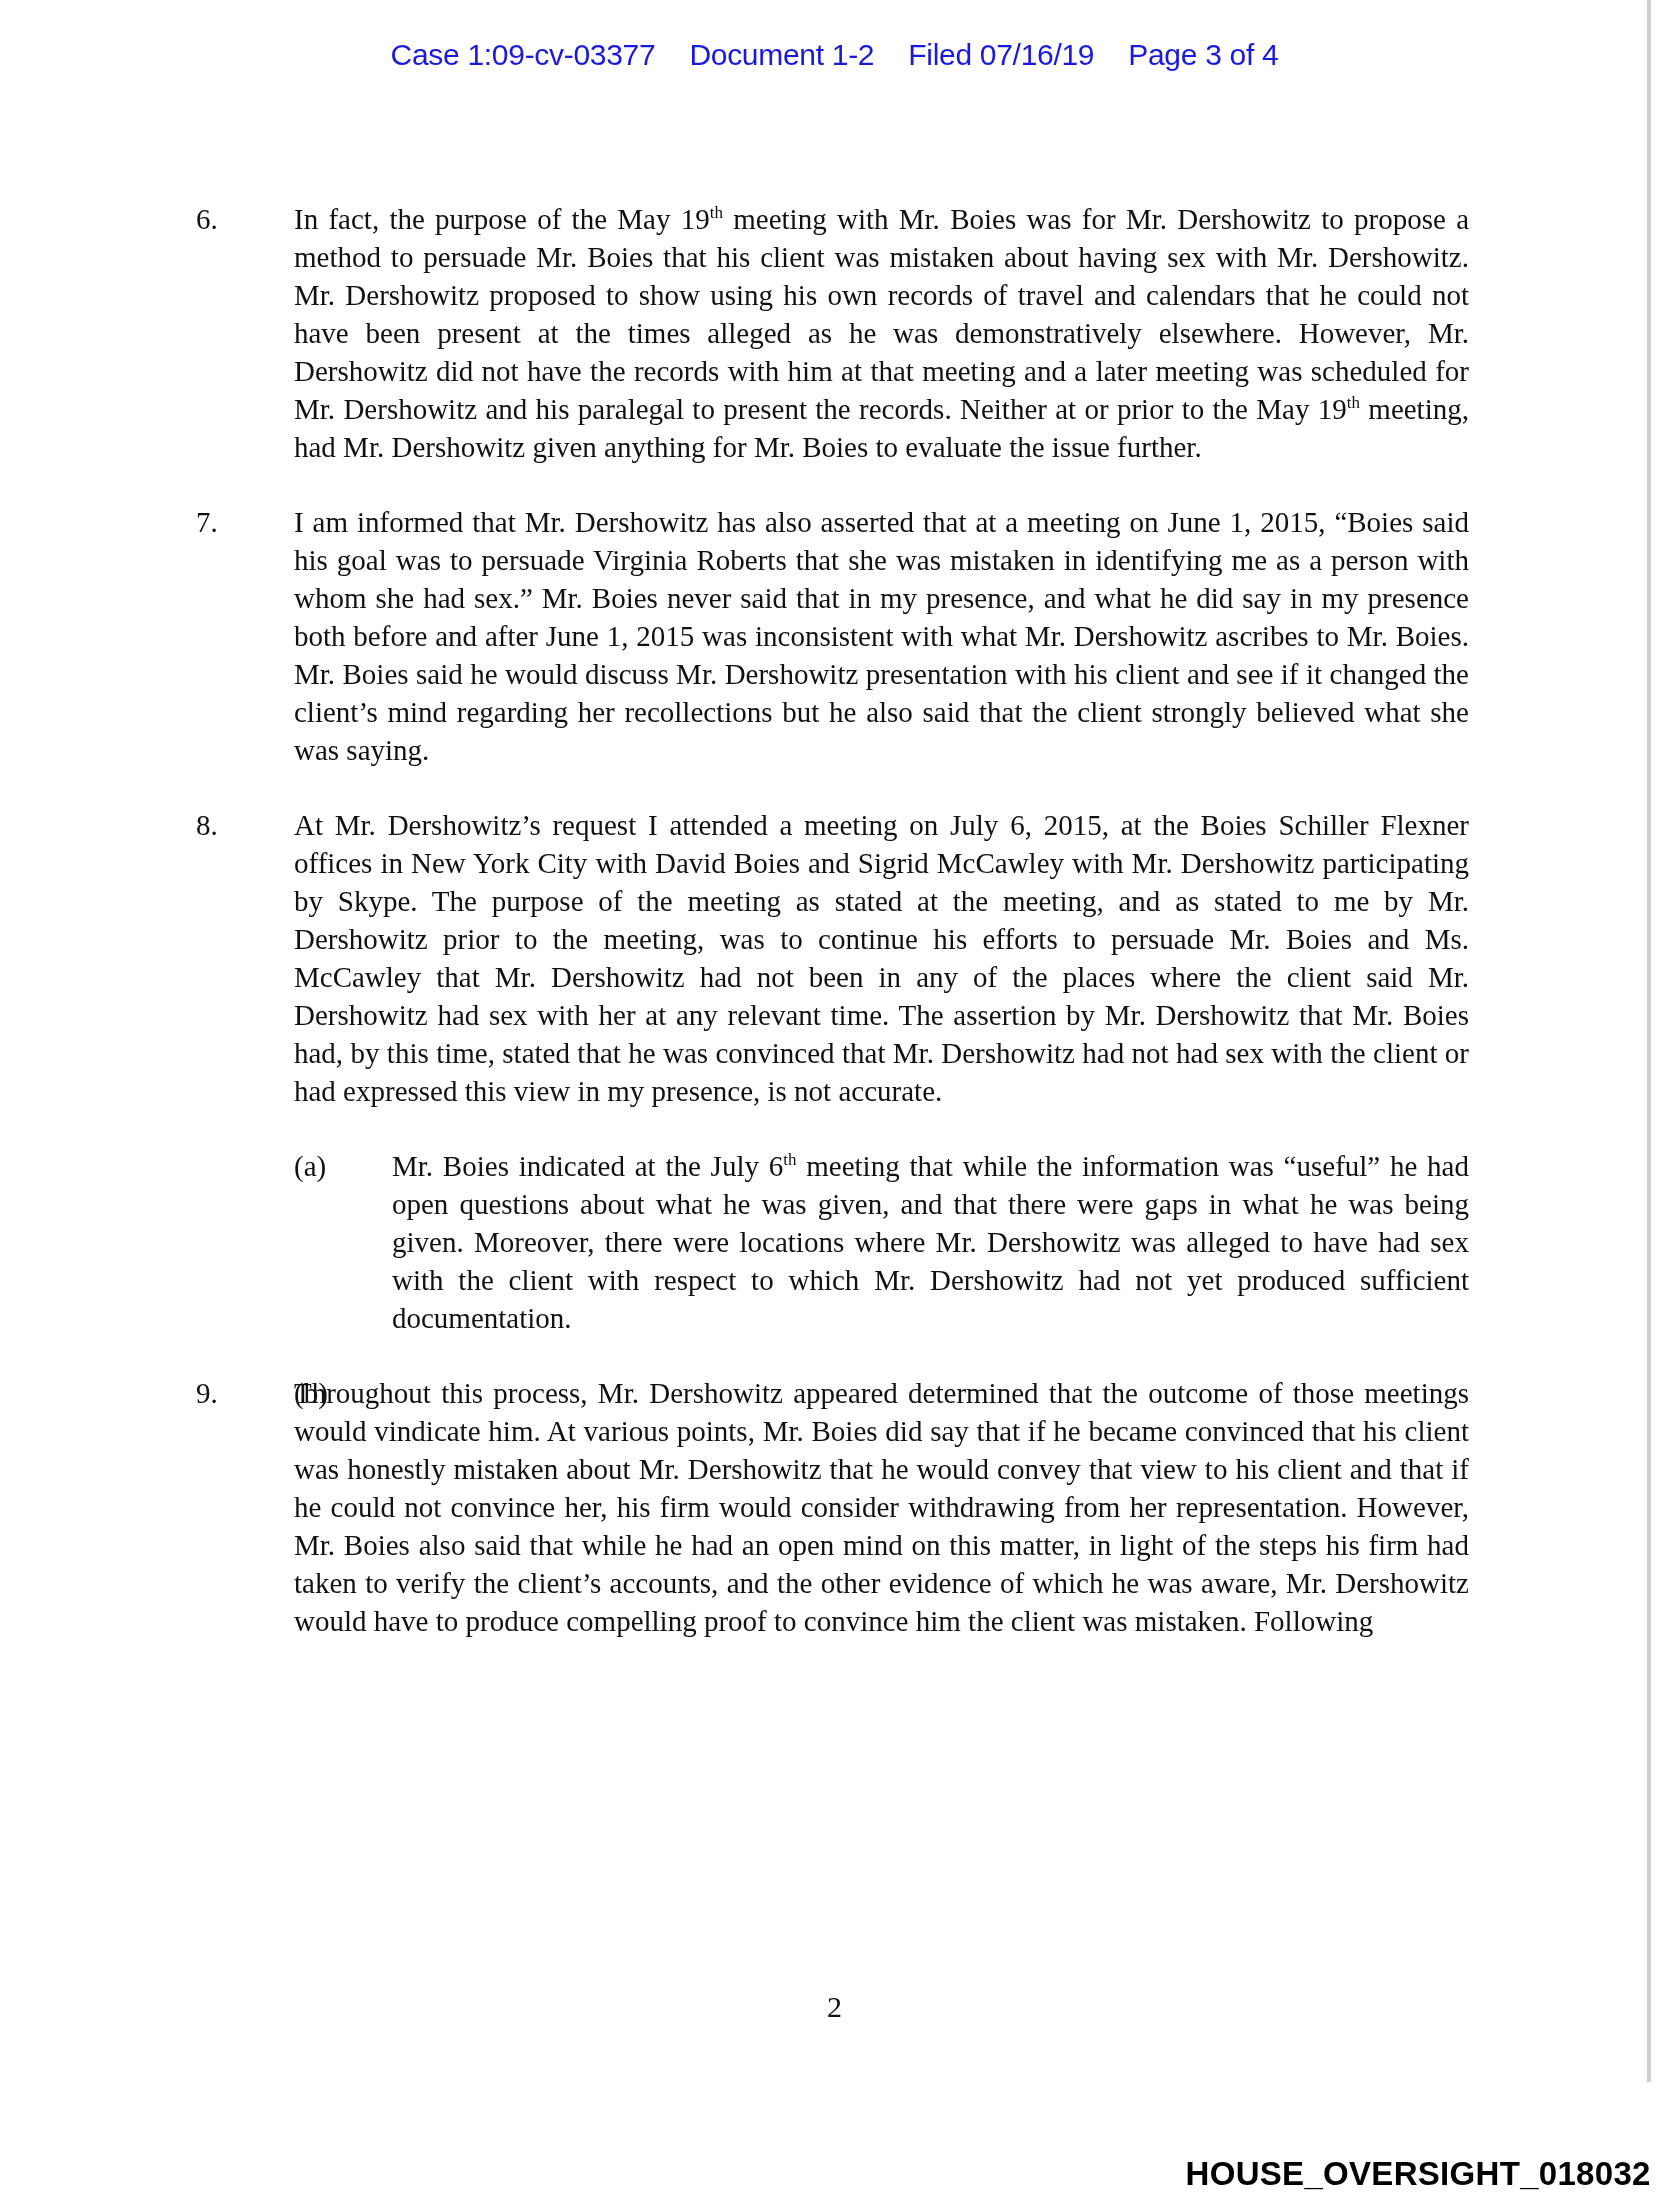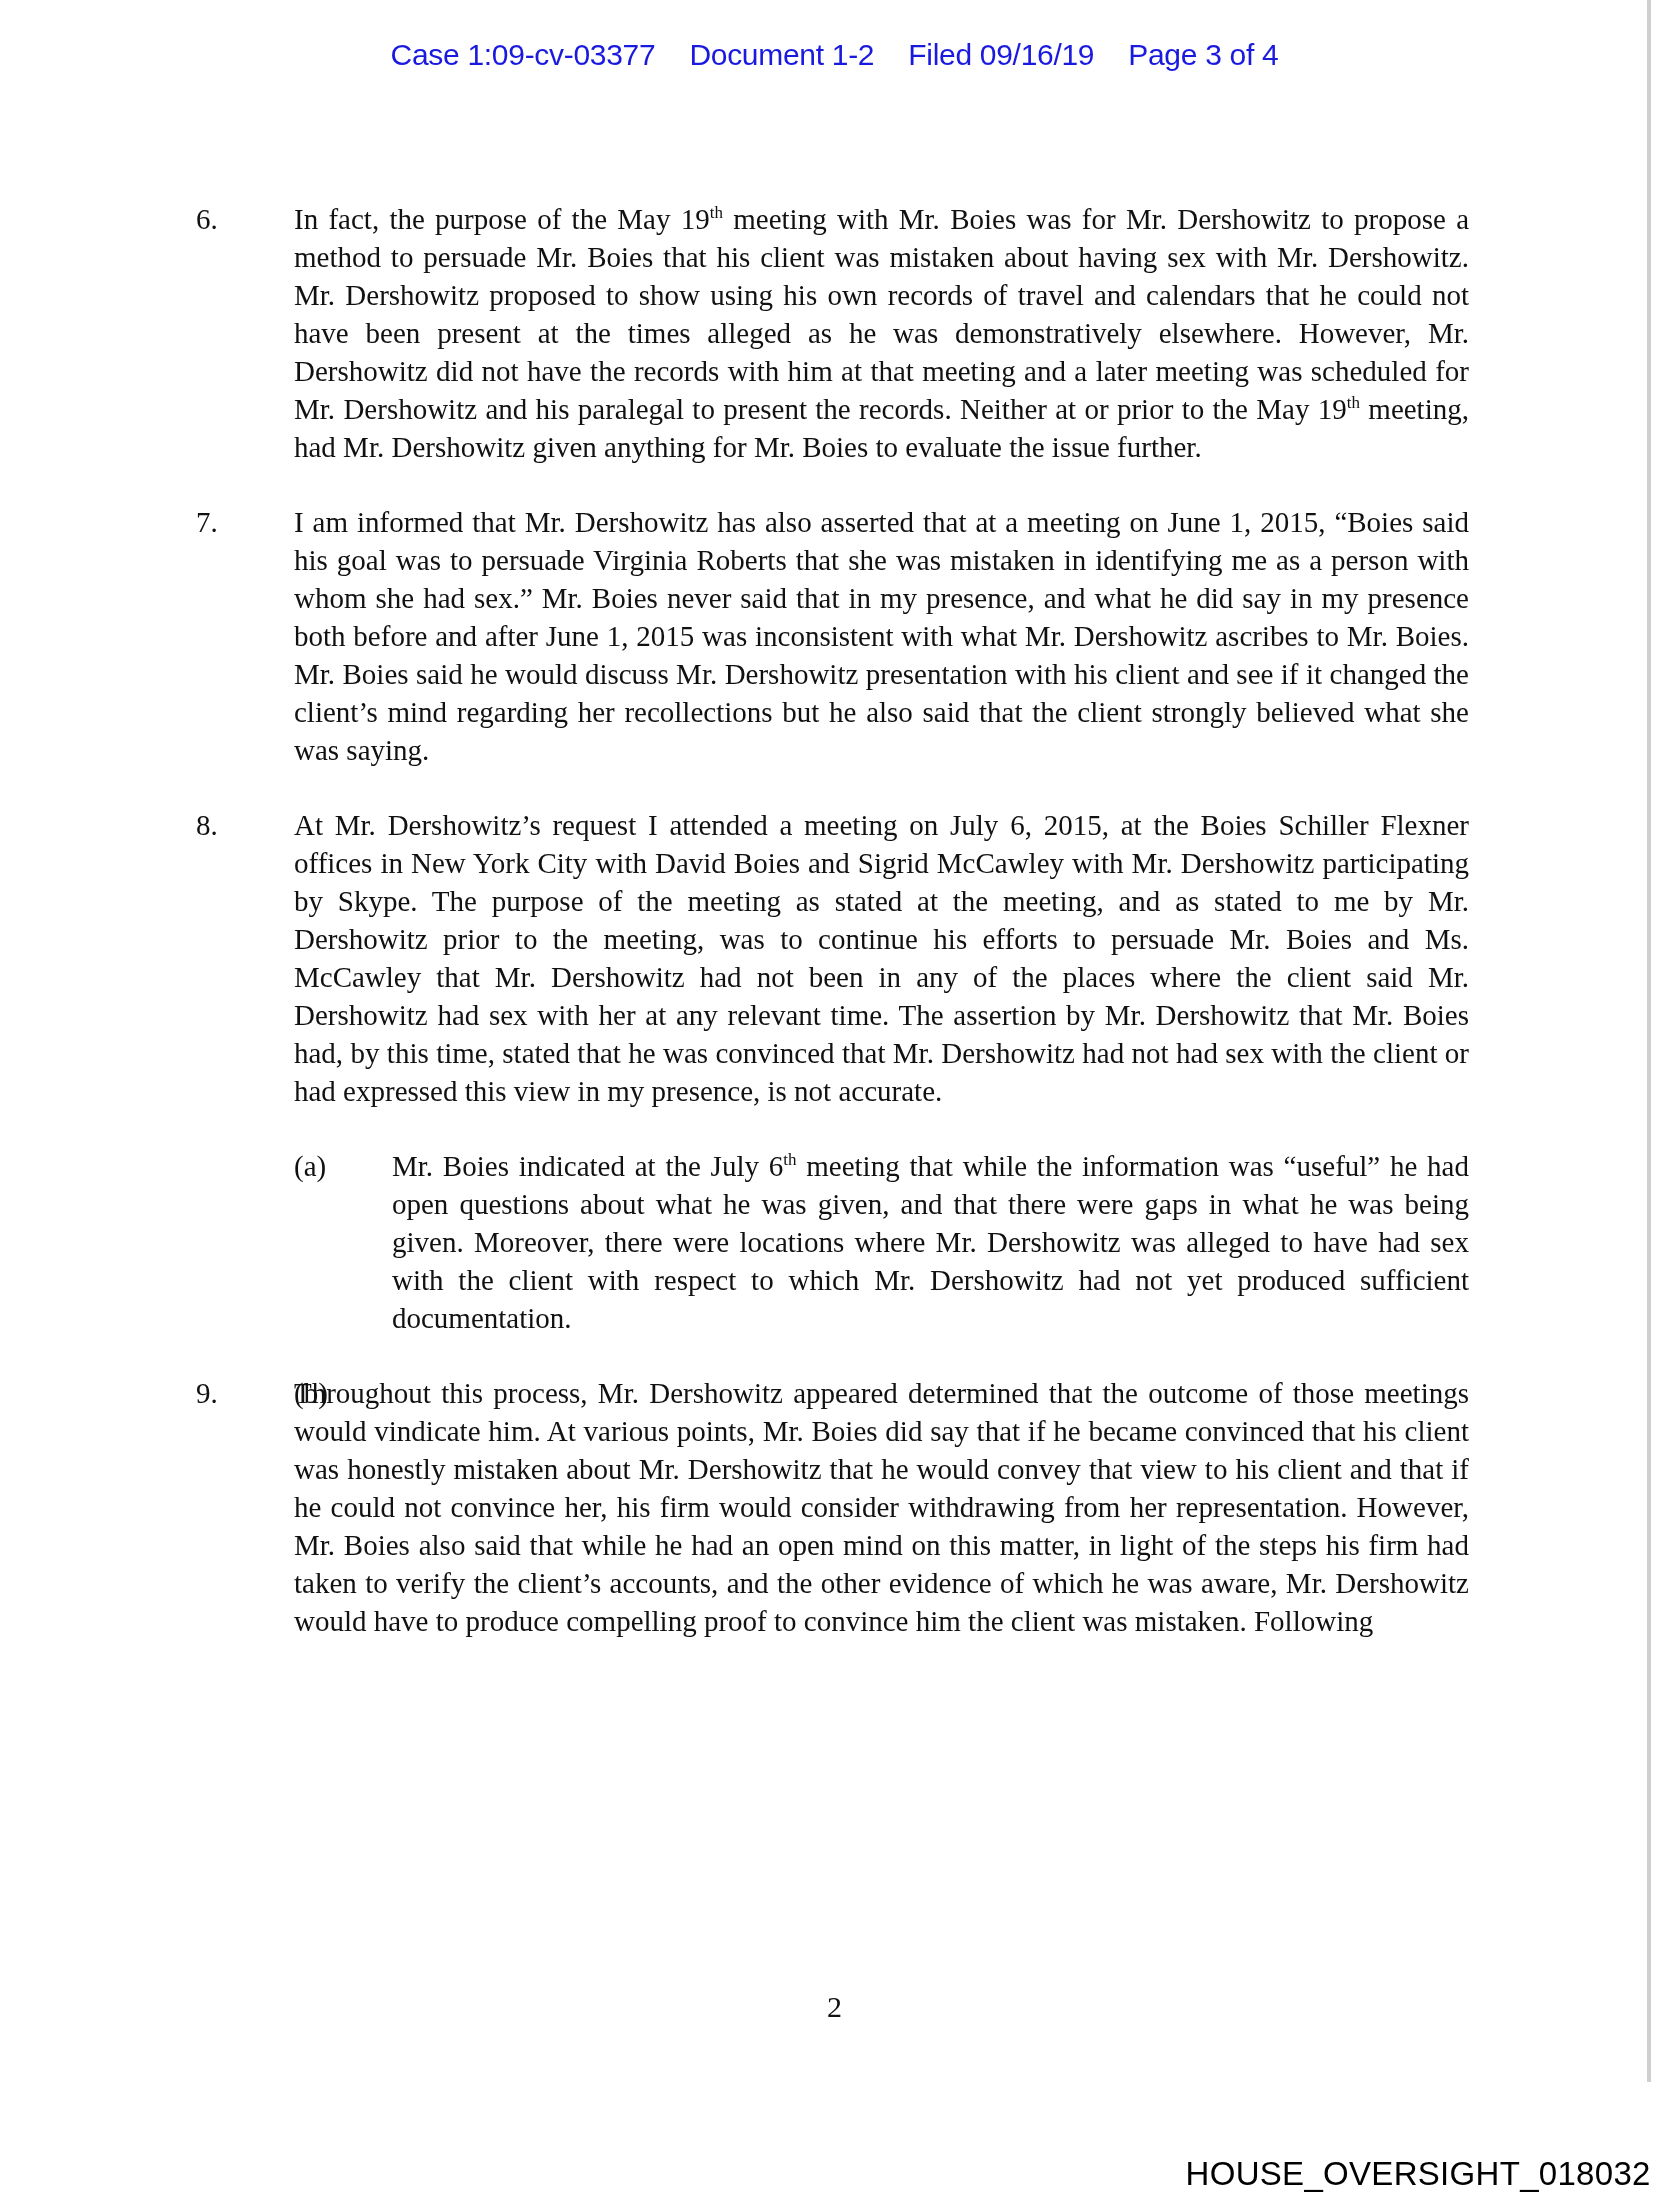--- a/index.html
+++ b/index.html
@@ -10,32 +10,32 @@
   .body { position:absolute; left:196px; top:200px; width:1273px;
     font-family:"Liberation Serif", serif; font-size:29px; line-height:38px; color:#111; }
   .para { position:relative; padding-left:98px; text-align:justify; margin-bottom:37px; }
   .para .num { position:absolute; left:0; top:0; }
   .sub { position:relative; padding-left:196px; text-align:justify; margin-bottom:37px; }
   .sub .num { position:absolute; left:98px; top:0; }
   sup { font-size:17px; line-height:0; vertical-align:super;margin-top:40px; }
   .pagenum { position:absolute; top:1990px; left:0; width:1669px; text-align:center;
     font-family:"Liberation Serif", serif; font-size:30px; color:#111; }
   .bates { position:absolute; top:2155px; right:18.3px;
-    font-family:"Liberation Sans", sans-serif; font-size:33px; color:#000; letter-spacing:0.3px; }
+    font-family:"Liberation Sans", sans-serif; font-size:33px; color:#000; letter-spacing:0.3px;font-weight:bold; }
   .edge { position:absolute; top:0; right:18.3px; width:3.3px; height:2082px; background:#cfcfcf; }
 </style>
 </head>
 <body>
 
 <div class="edge"></div>
 
 <div class="header">
   <span>Case 1:09-cv-03377</span>
   <span>Document 1-2</span>
-  <span>Filed 09/16/19</span>
+  <span>Filed 07/16/19</span>
   <span>Page 3 of 4</span>
 </div>
 
 <div class="body">
 
   <div class="para">
     <span class="num">6.</span>
     <span><span>In fact, the purpose of the May 19</span><sup>th</sup><span> meeting with Mr. Boies was for Mr. Dershowitz to propose a method to persuade Mr. Boies that his client was mistaken about having sex with Mr. Dershowitz.  Mr. Dershowitz proposed to show using his own records of travel and calendars that he could not have been present at the times alleged as he was demonstratively elsewhere.  However, Mr. Dershowitz did not have the records with him at that meeting and a later meeting was scheduled for Mr. Dershowitz and his paralegal to present the records.  Neither at or prior to the May 19</span><sup>th</sup><span> meeting, had Mr. Dershowitz given anything for Mr. Boies to evaluate the issue further.</span></span>
   </div>
 

